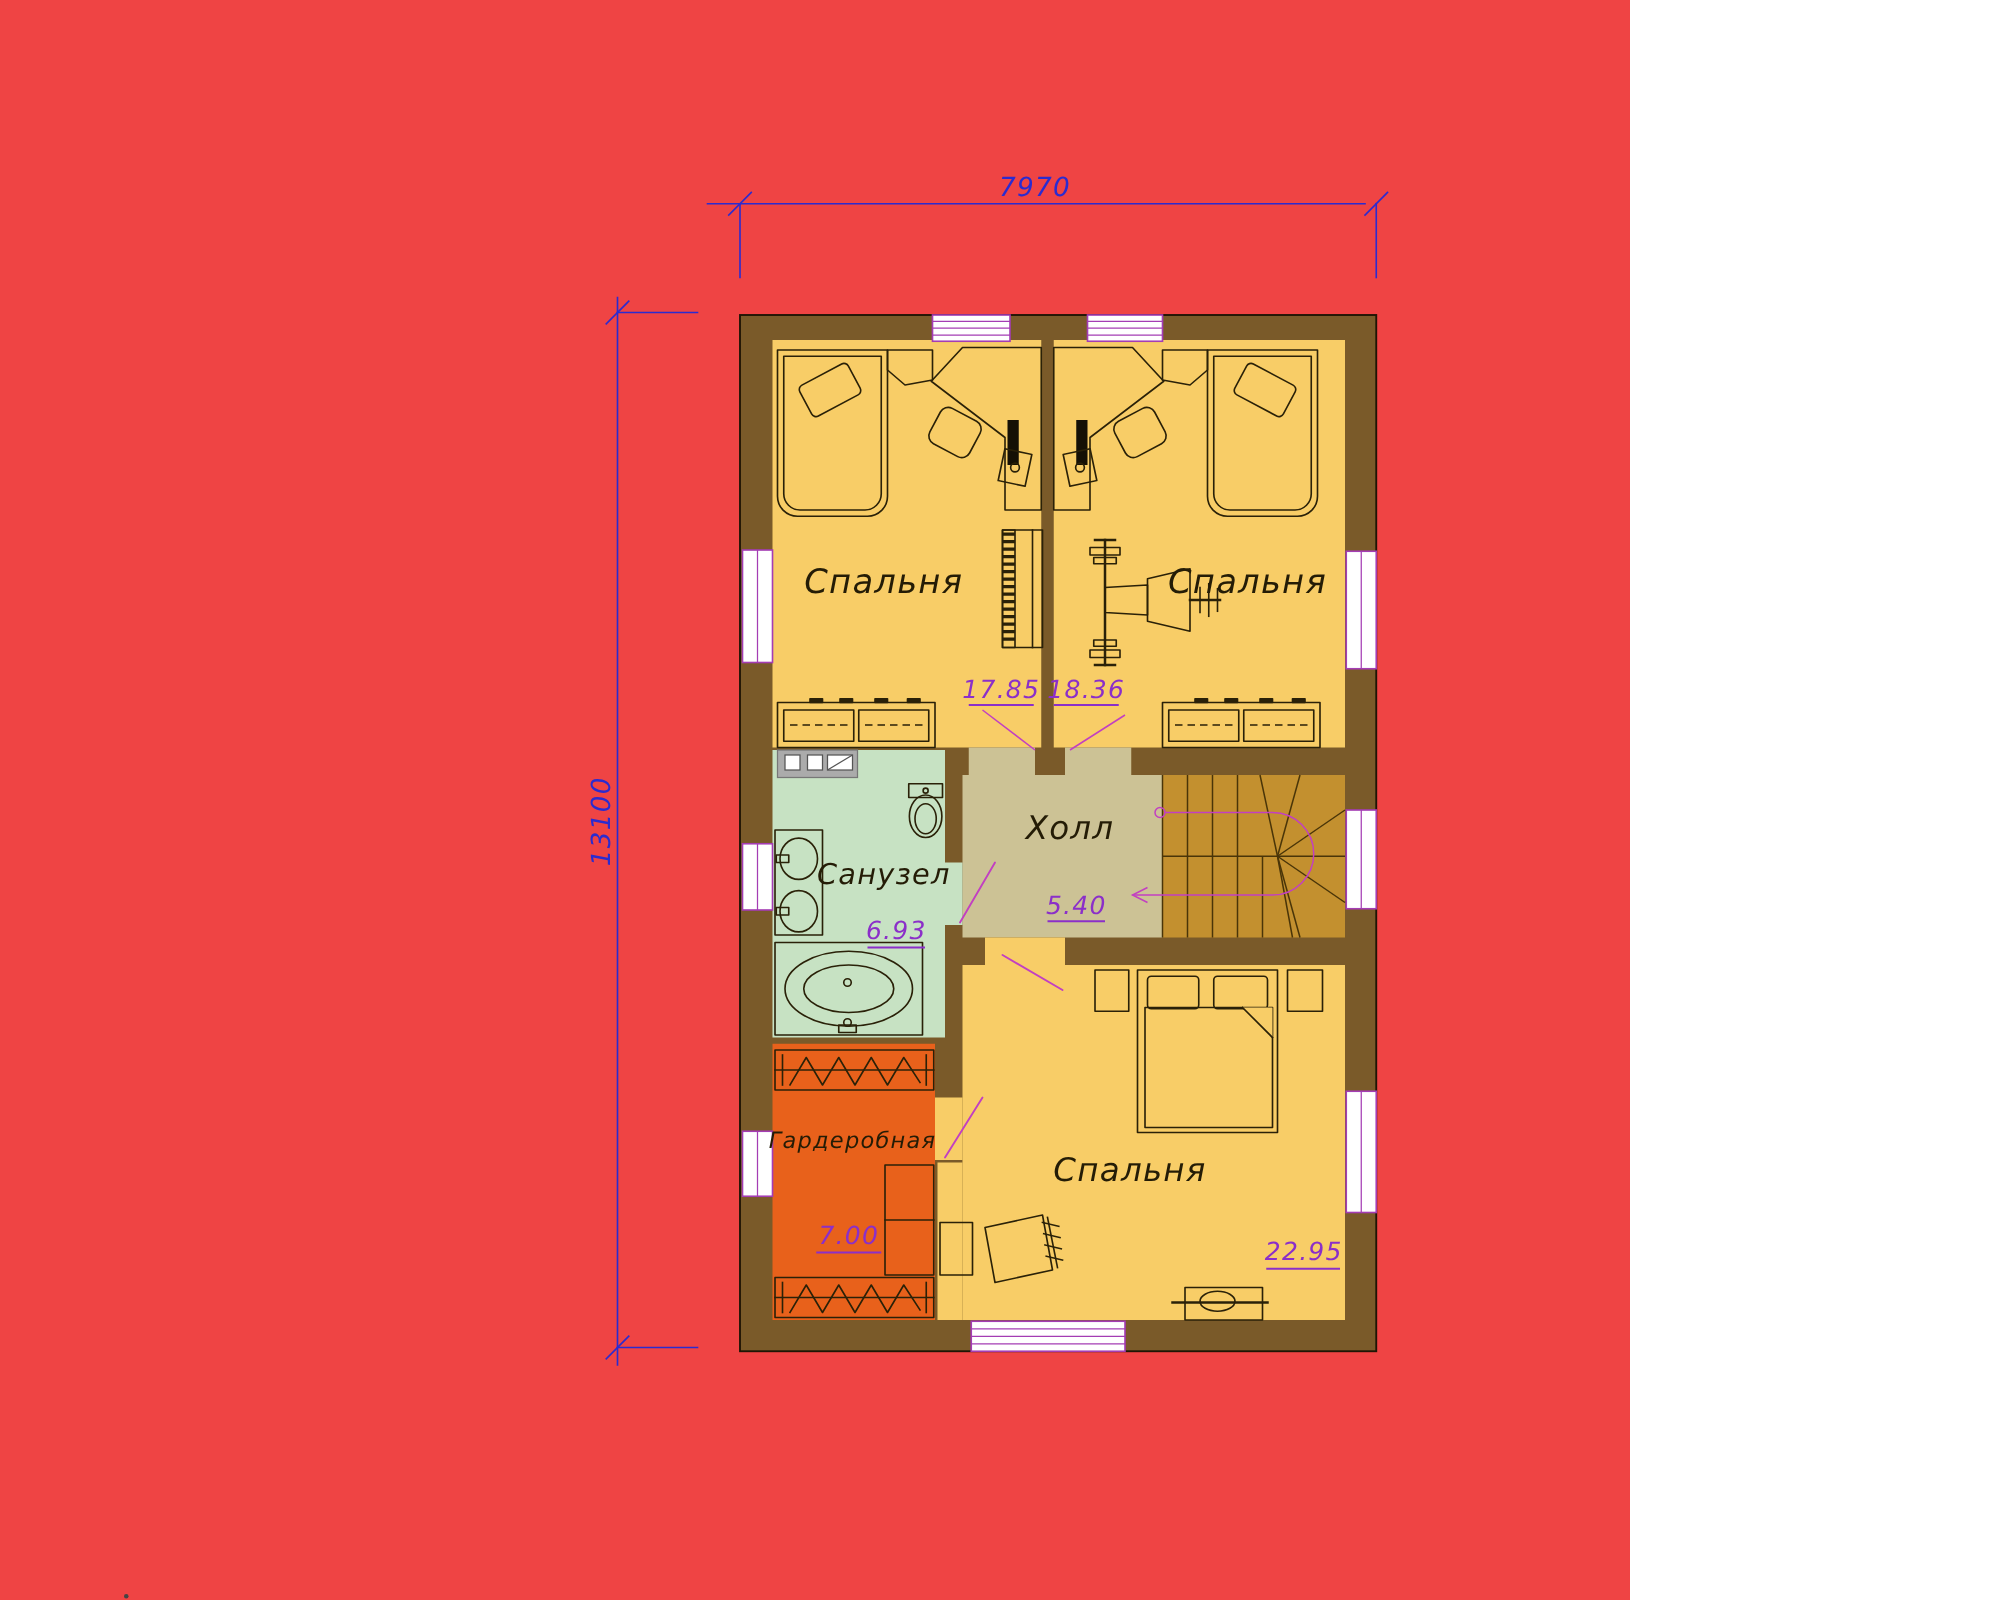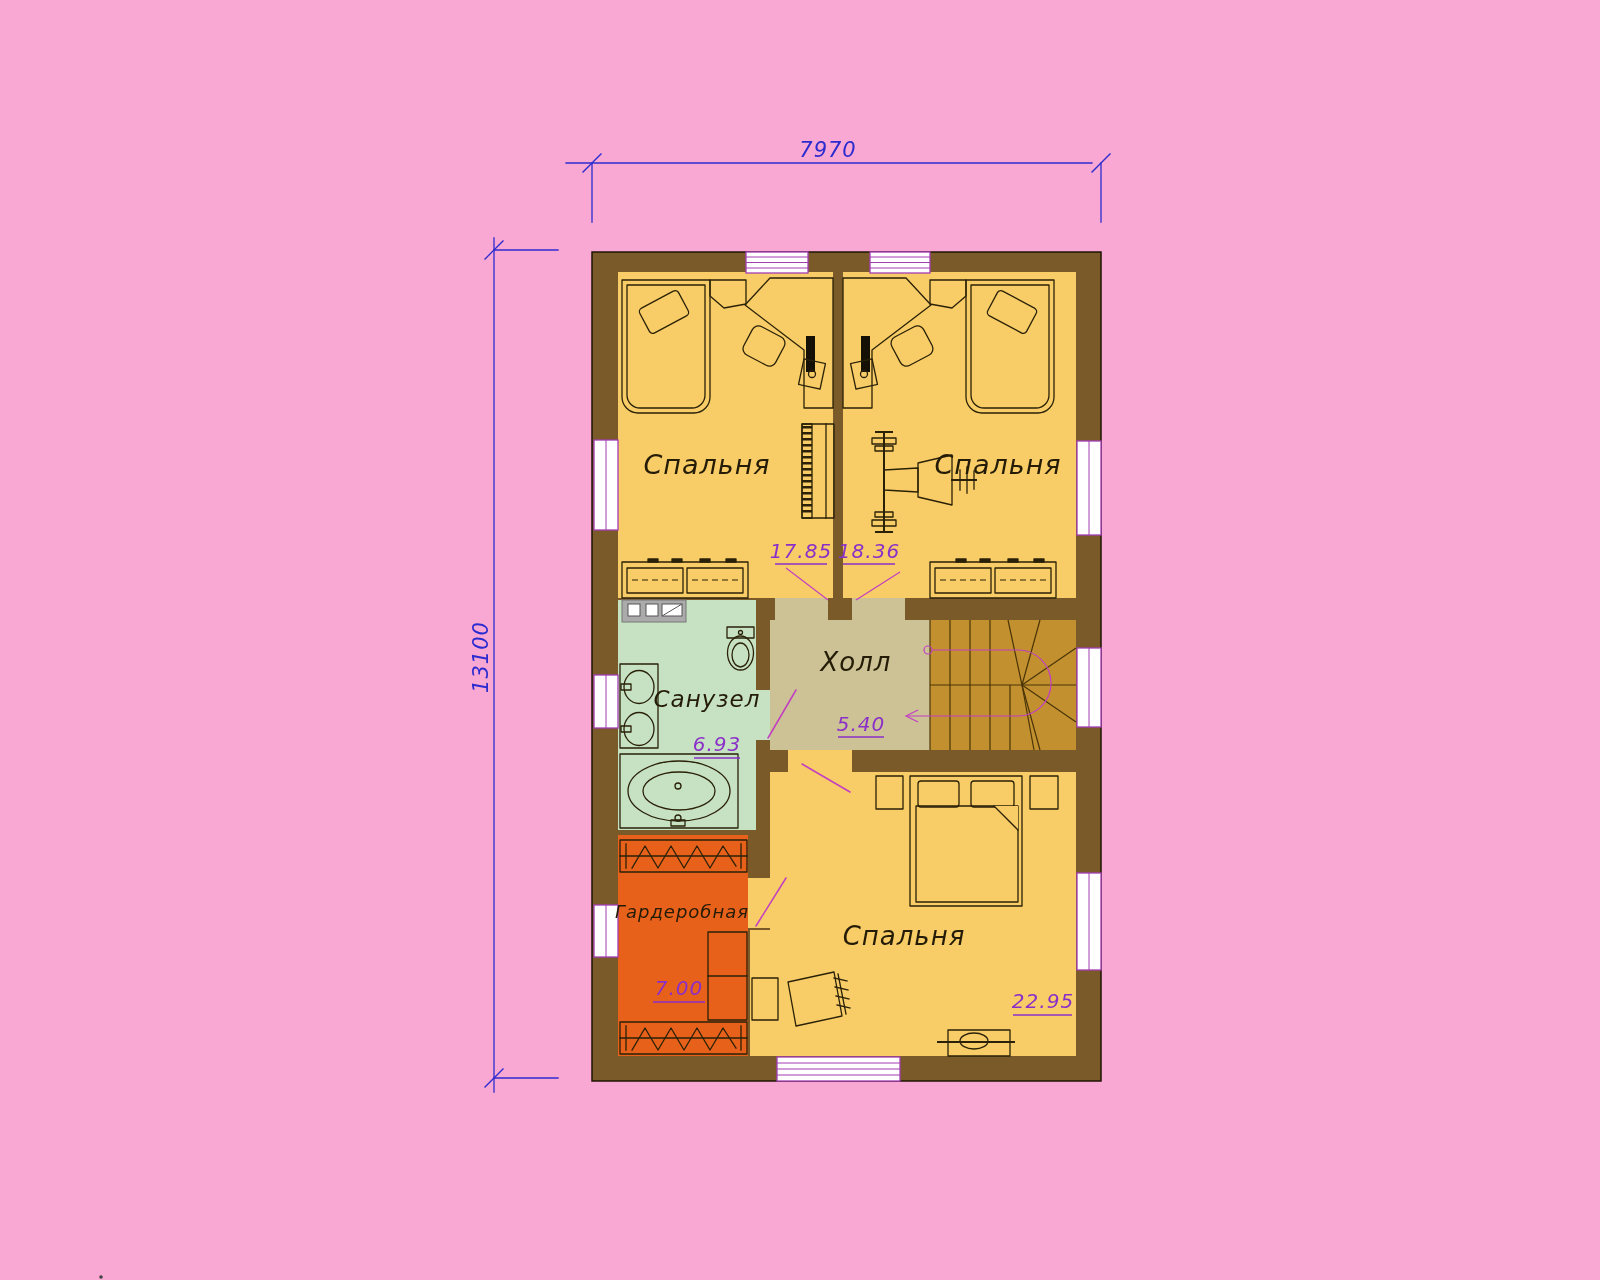--- a/index.html
+++ b/index.html
@@ -1,16 +1,16 @@
 <!DOCTYPE html>
 <html><head>
 <meta charset="utf-8">
 <style>
   html,body{margin:0;padding:0;background:#ffffff;}
-  #canvas{position:relative;width:1600px;height:1280px;background:#f9a8d4;overflow:hidden;
+  #canvas{position:relative;width:1304px;height:1280px;background:#ef4444;overflow:hidden;
           font-family:"DejaVu Sans",sans-serif;}
   svg{position:absolute;left:0;top:0;}
   .ln{stroke:#2a2108;stroke-width:1.3;fill:none;stroke-linejoin:round;stroke-linecap:square;}
   .ln2{stroke:#2a2108;stroke-width:2;fill:none;stroke-linecap:square;}
   .fillln{stroke:#2a2108;stroke-width:1.3;stroke-linejoin:round;}
   .dash{stroke:#2a2108;stroke-width:1.2;fill:none;stroke-dasharray:6 4;}
   .mag{stroke:#c23fc2;stroke-width:1.5;fill:none;stroke-linecap:round;}
   .magthin{stroke:#c23fc2;stroke-width:1.2;fill:none;}
   .blue{stroke:#2b2bd0;stroke-width:1.3;fill:none;stroke-linecap:square;}
   .win{fill:#ffffff;stroke:#a43db4;stroke-width:1.3;}

